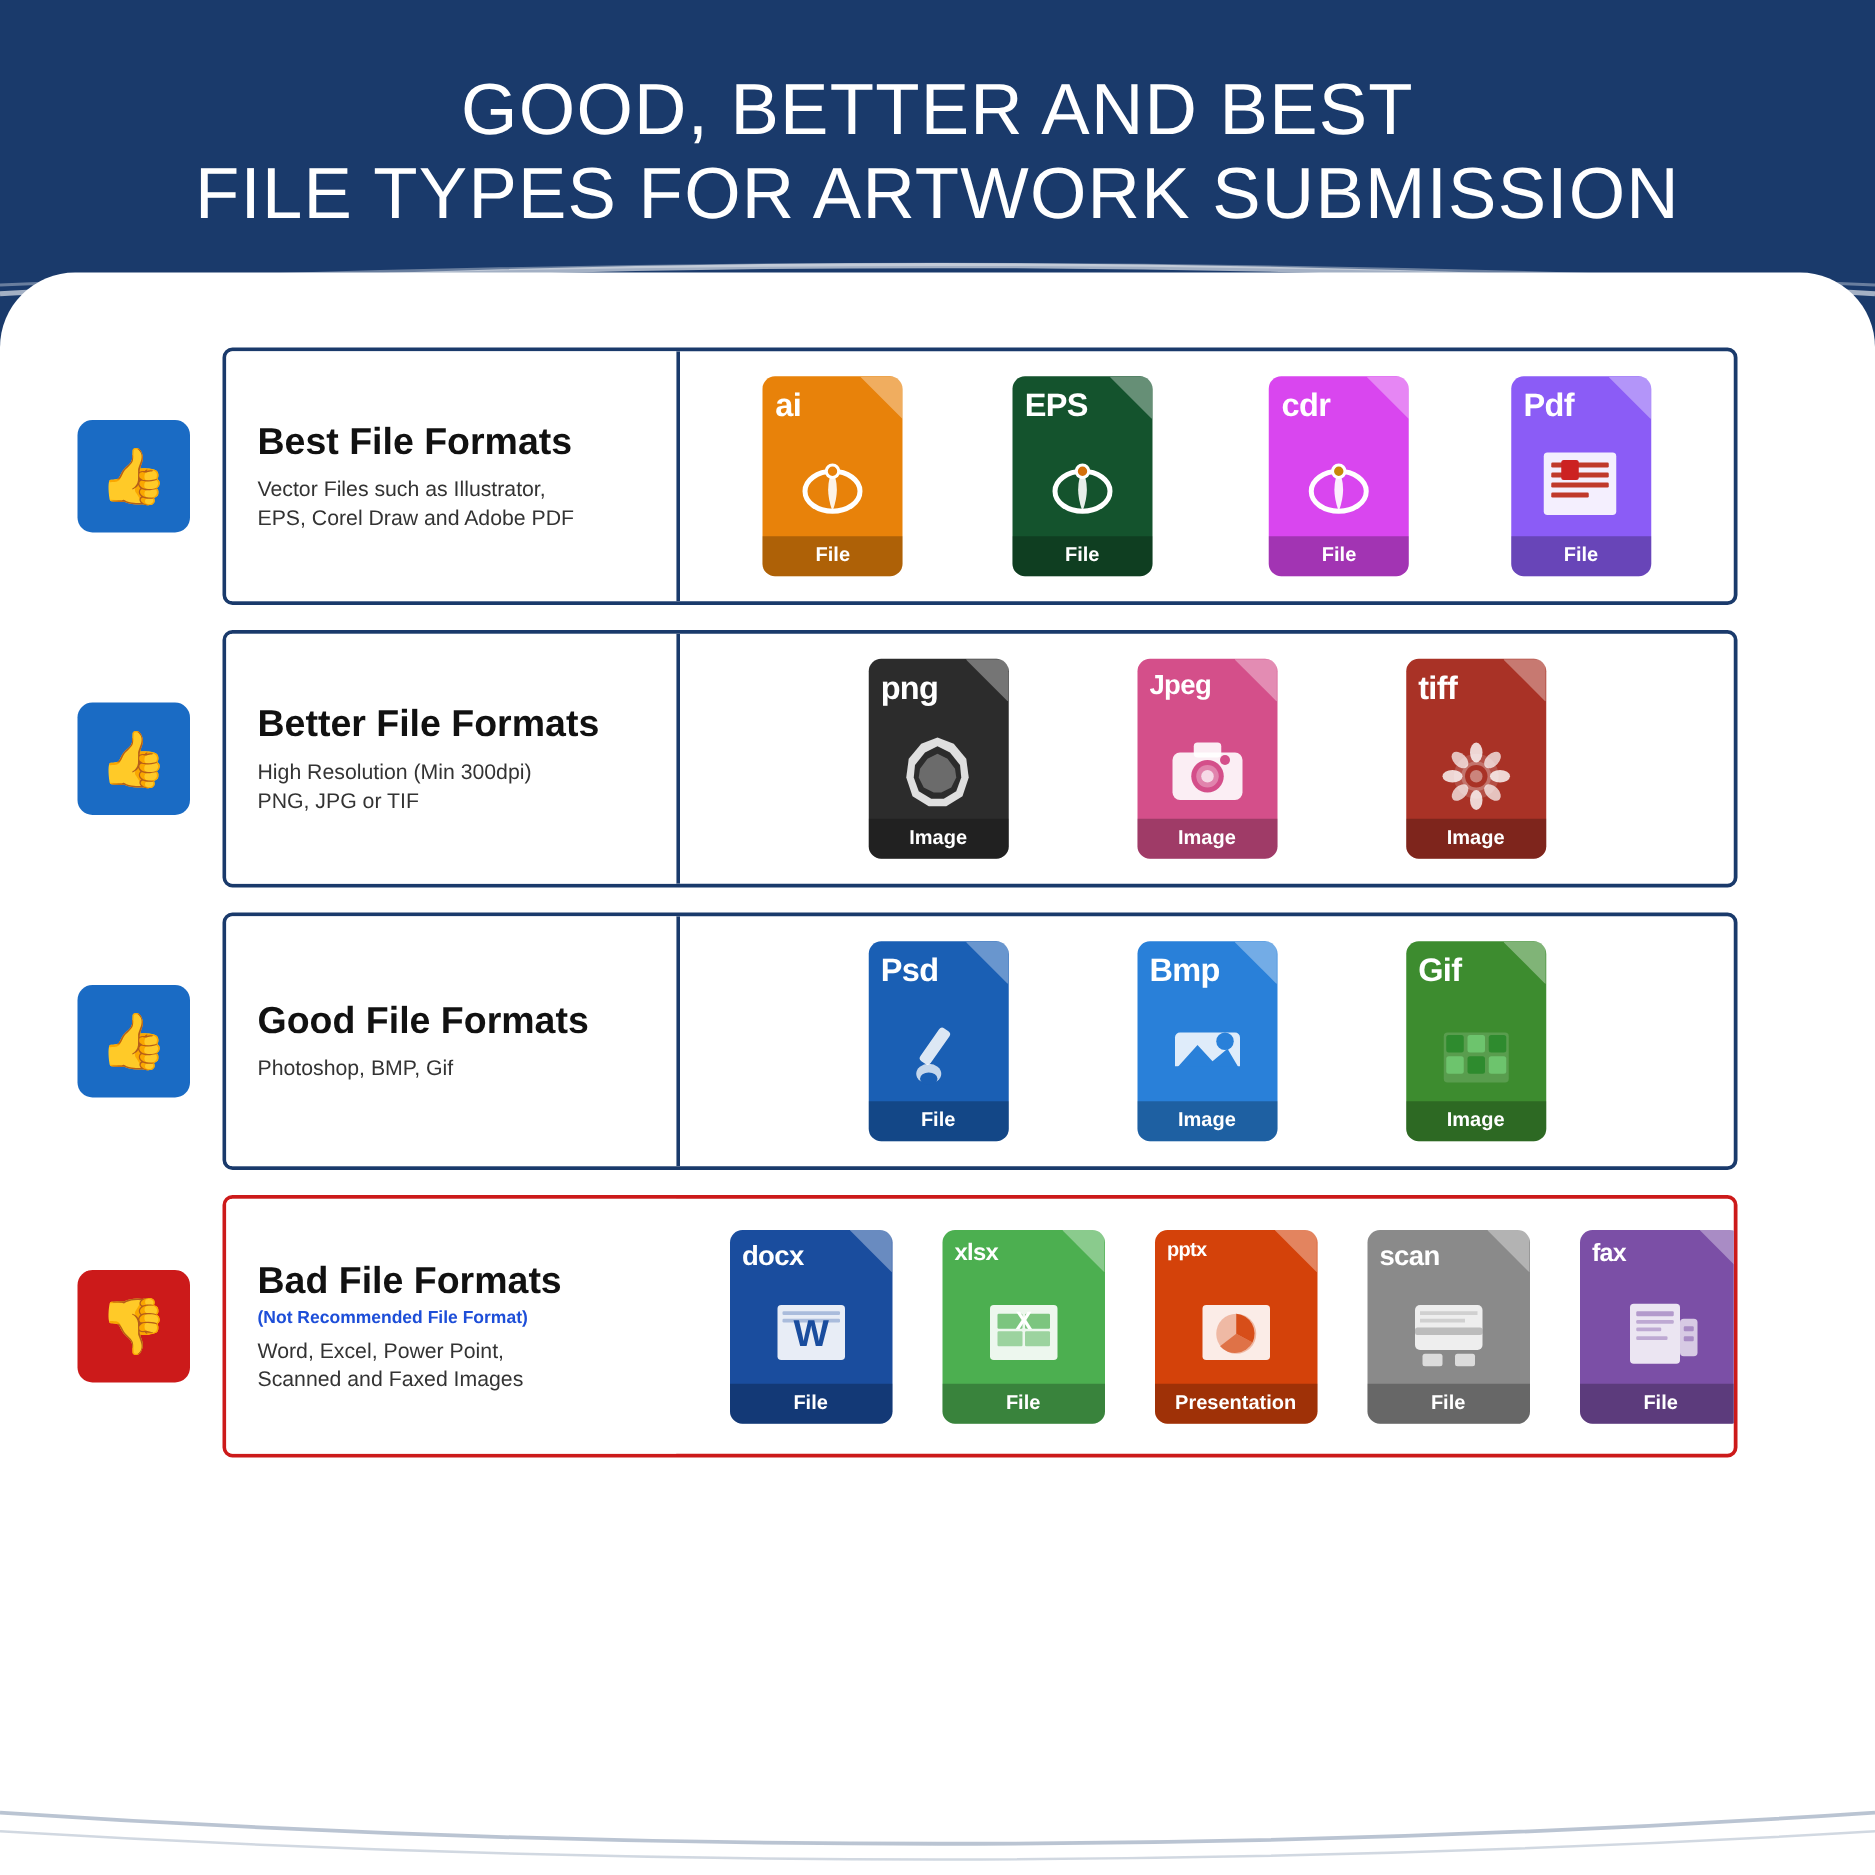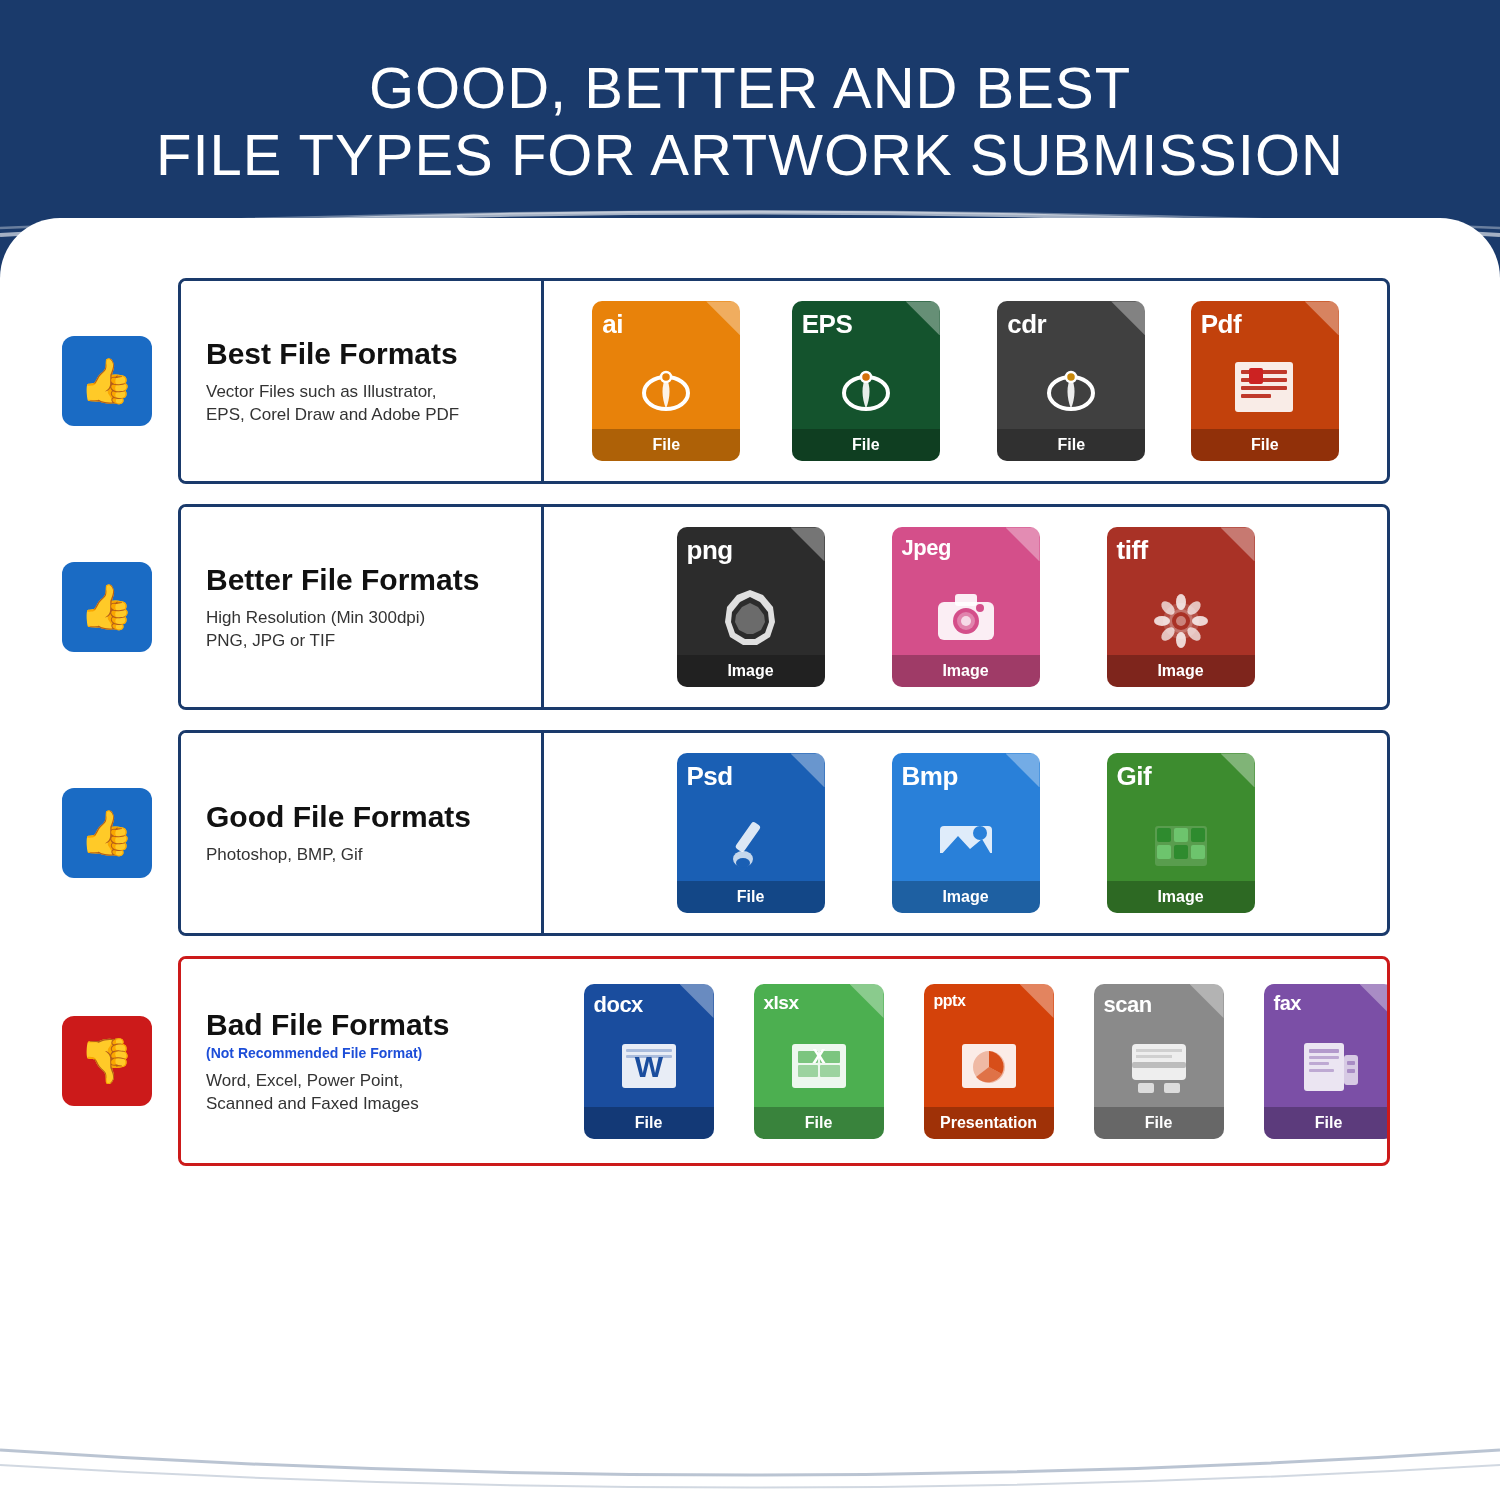--- a/index.html
+++ b/index.html
@@ -156,21 +156,21 @@
     
     .file-icon {
       display: flex;
       flex-direction: column;
       align-items: center;
       position: relative;
       width: 155px;
     }
 
     .file-body {
-      width: 148px;
+      width: 112px;
       height: 160px;
       border-radius: 10px 10px 10px 10px;
       position: relative;
       display: flex;
       flex-direction: column;
       align-items: center;
       justify-content: center;
     }
 
     
@@ -207,21 +207,21 @@
       align-items: center;
       justify-content: center;
       color: white;
       font-size: 16px;
       font-weight: 600;
     }
 
     
     .color-orange { background: #e8820a; }
     .color-dark-orange { background: #14532d; }
-    .color-red { background: #c2410c; }
+    .color-red { background: #8b5cf6; }
     .color-dark-red { background: #a93226; }
     .color-black { background: #2c2c2c; }
     .color-pink { background: #d44f8a; }
     .color-navy { background: #1a5fb4; }
     .color-blue { background: #2980d9; }
     .color-green { background: #3d8c2f; }
     .color-word-blue { background: #1a4d9e; }
     .color-excel-green { background: #4caf50; }
     .color-ppt-red { background: #d4420a; }
     .color-scan-gray { background: #8a8a8a; }
@@ -284,21 +284,21 @@
               <svg width="70" height="70" viewBox="0 0 70 70" style="margin-top:18px;">
                 <ellipse cx="35" cy="38" rx="22" ry="16" fill="none" stroke="white" stroke-width="4"></ellipse>
                 <path d="M35 22 Q42 35 35 54 Q28 35 35 22Z" fill="white" opacity="0.9"></path>
                 <circle cx="35" cy="22" r="5" fill="#d4700a" stroke="white" stroke-width="2.5"></circle>
               </svg>
               <div class="file-label-bottom">File</div>
             </div>
           </div>
 
           <div class="file-icon">
-            <div class="file-body" style="background:#404040;margin-left:12px;">
+            <div class="file-body" style="background:#d946ef;margin-left:12px;">
               <span class="file-ext">cdr</span>
               <svg width="70" height="70" viewBox="0 0 70 70" style="margin-top:18px;">
                 <ellipse cx="35" cy="38" rx="22" ry="16" fill="none" stroke="white" stroke-width="4"></ellipse>
                 <path d="M35 22 Q42 35 35 54 Q28 35 35 22Z" fill="white" opacity="0.9"></path>
                 <circle cx="35" cy="22" r="5" fill="#c8880a" stroke="white" stroke-width="2.5"></circle>
               </svg>
               <div class="file-label-bottom">File</div>
             </div>
           </div>
 

